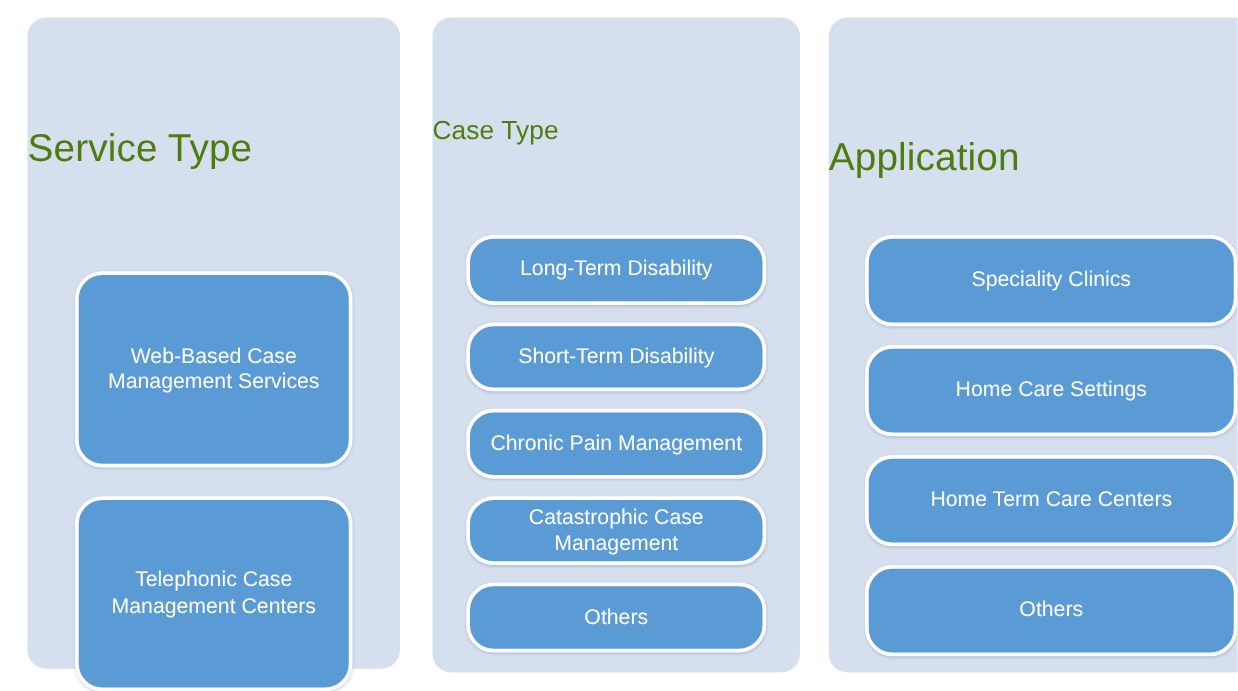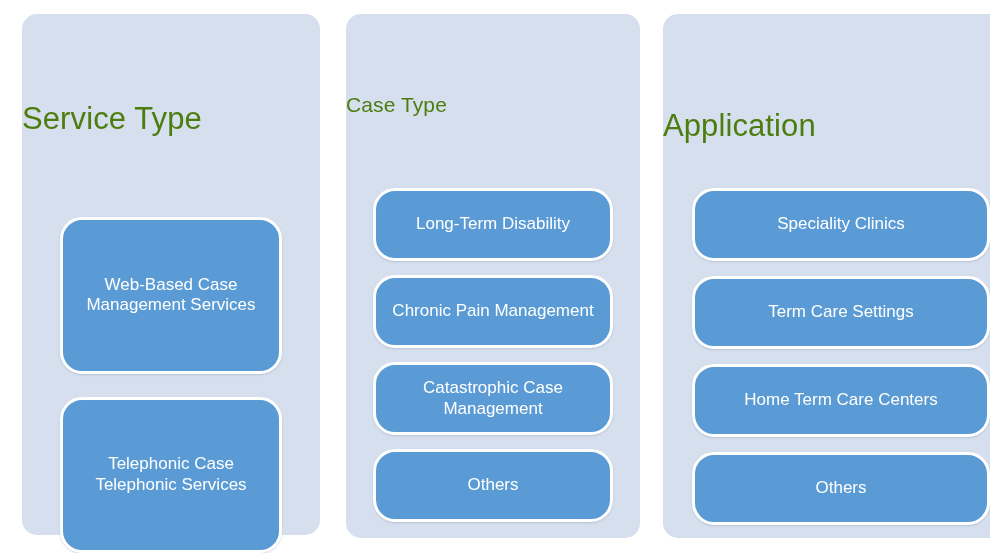--- a/index.html
+++ b/index.html
@@ -86,37 +86,38 @@
 </style>
 </head>
 <body>
 
 <div id="diagram">
 
   <section class="panel" id="panel-service">
     <h2 class="panel-title">Service Type</h2>
     <div class="card-stack">
       <div class="card">Web-Based Case Management Services</div>
-      <div class="card">Telephonic Case Telephonic Services</div>
+      <div class="card">Telephonic Case Management Centers</div>
     </div>
   </section>
 
   <section class="panel" id="panel-case">
     <h2 class="panel-title">Case Type</h2>
     <div class="card-stack">
       <div class="card">Long-Term Disability</div>
+      <div class="card">Short-Term Disability</div>
       <div class="card">Chronic Pain Management</div>
       <div class="card">Catastrophic Case Management</div>
       <div class="card">Others</div>
     </div>
   </section>
 
   <section class="panel" id="panel-application">
     <h2 class="panel-title">Application</h2>
     <div class="card-stack">
       <div class="card">Speciality Clinics</div>
-      <div class="card">Term Care Settings</div>
+      <div class="card">Home Care Settings</div>
       <div class="card">Home Term Care Centers</div>
       <div class="card">Others</div>
     </div>
   </section>
 
 </div>
 
 </body></html>

